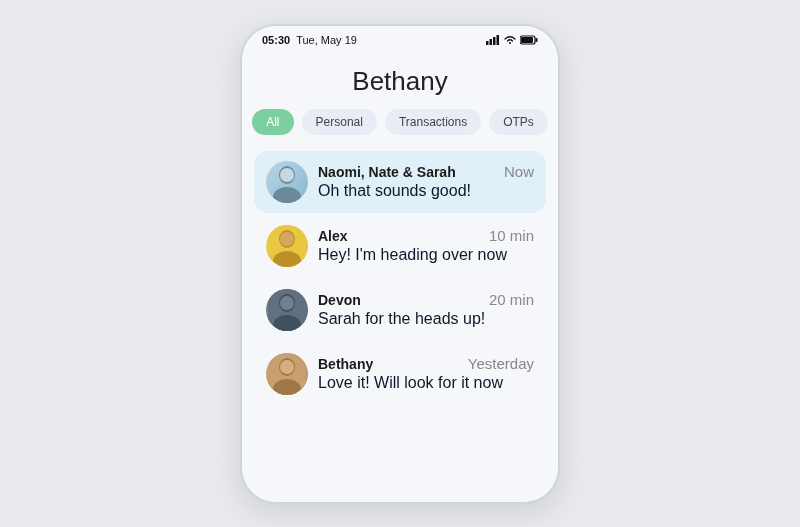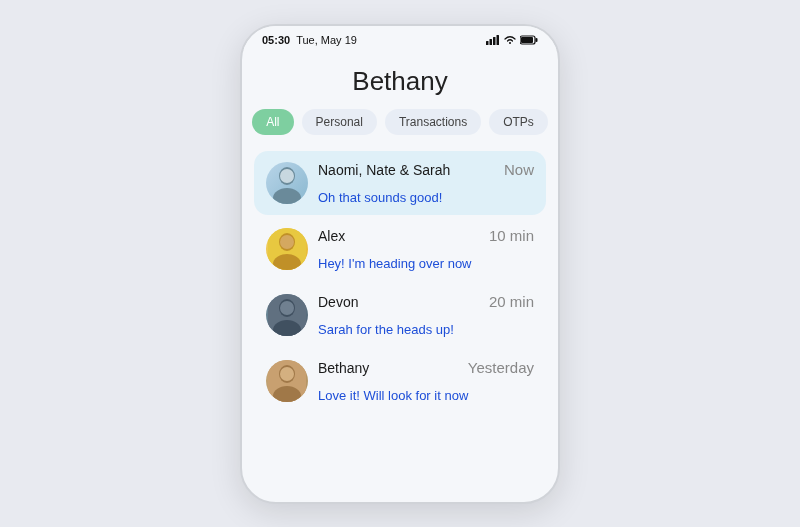--- a/index.html
+++ b/index.html
@@ -135,37 +135,36 @@
 
     .message-header {
       display: flex;
       justify-content: space-between;
       align-items: baseline;
       margin-bottom: 2px;
     }
 
     .contact-name {
       font-size: 14px;
-      font-weight: 400;
+      font-weight: 700;
       color: #1a1a1a;
     }
 
     .message-time {
       font-size: 15px;
       color: #888;
       white-space: nowrap;
     }
 
     .message-preview {
-      font-size: 13px;
-      color: #1d4ed8;
+      font-size: 16px;
+      color: #0f172a;
       white-space: nowrap;
       overflow: hidden;
       text-overflow: ellipsis;
-      margin-top: 12px;
     }
   </style>
 </head>
 <body>
 
 <div class="phone-frame">
 
   <div class="status-bar">
     <div style="display:flex; gap:6px; align-items:center;">
       <span class="status-time">05:30</span>

